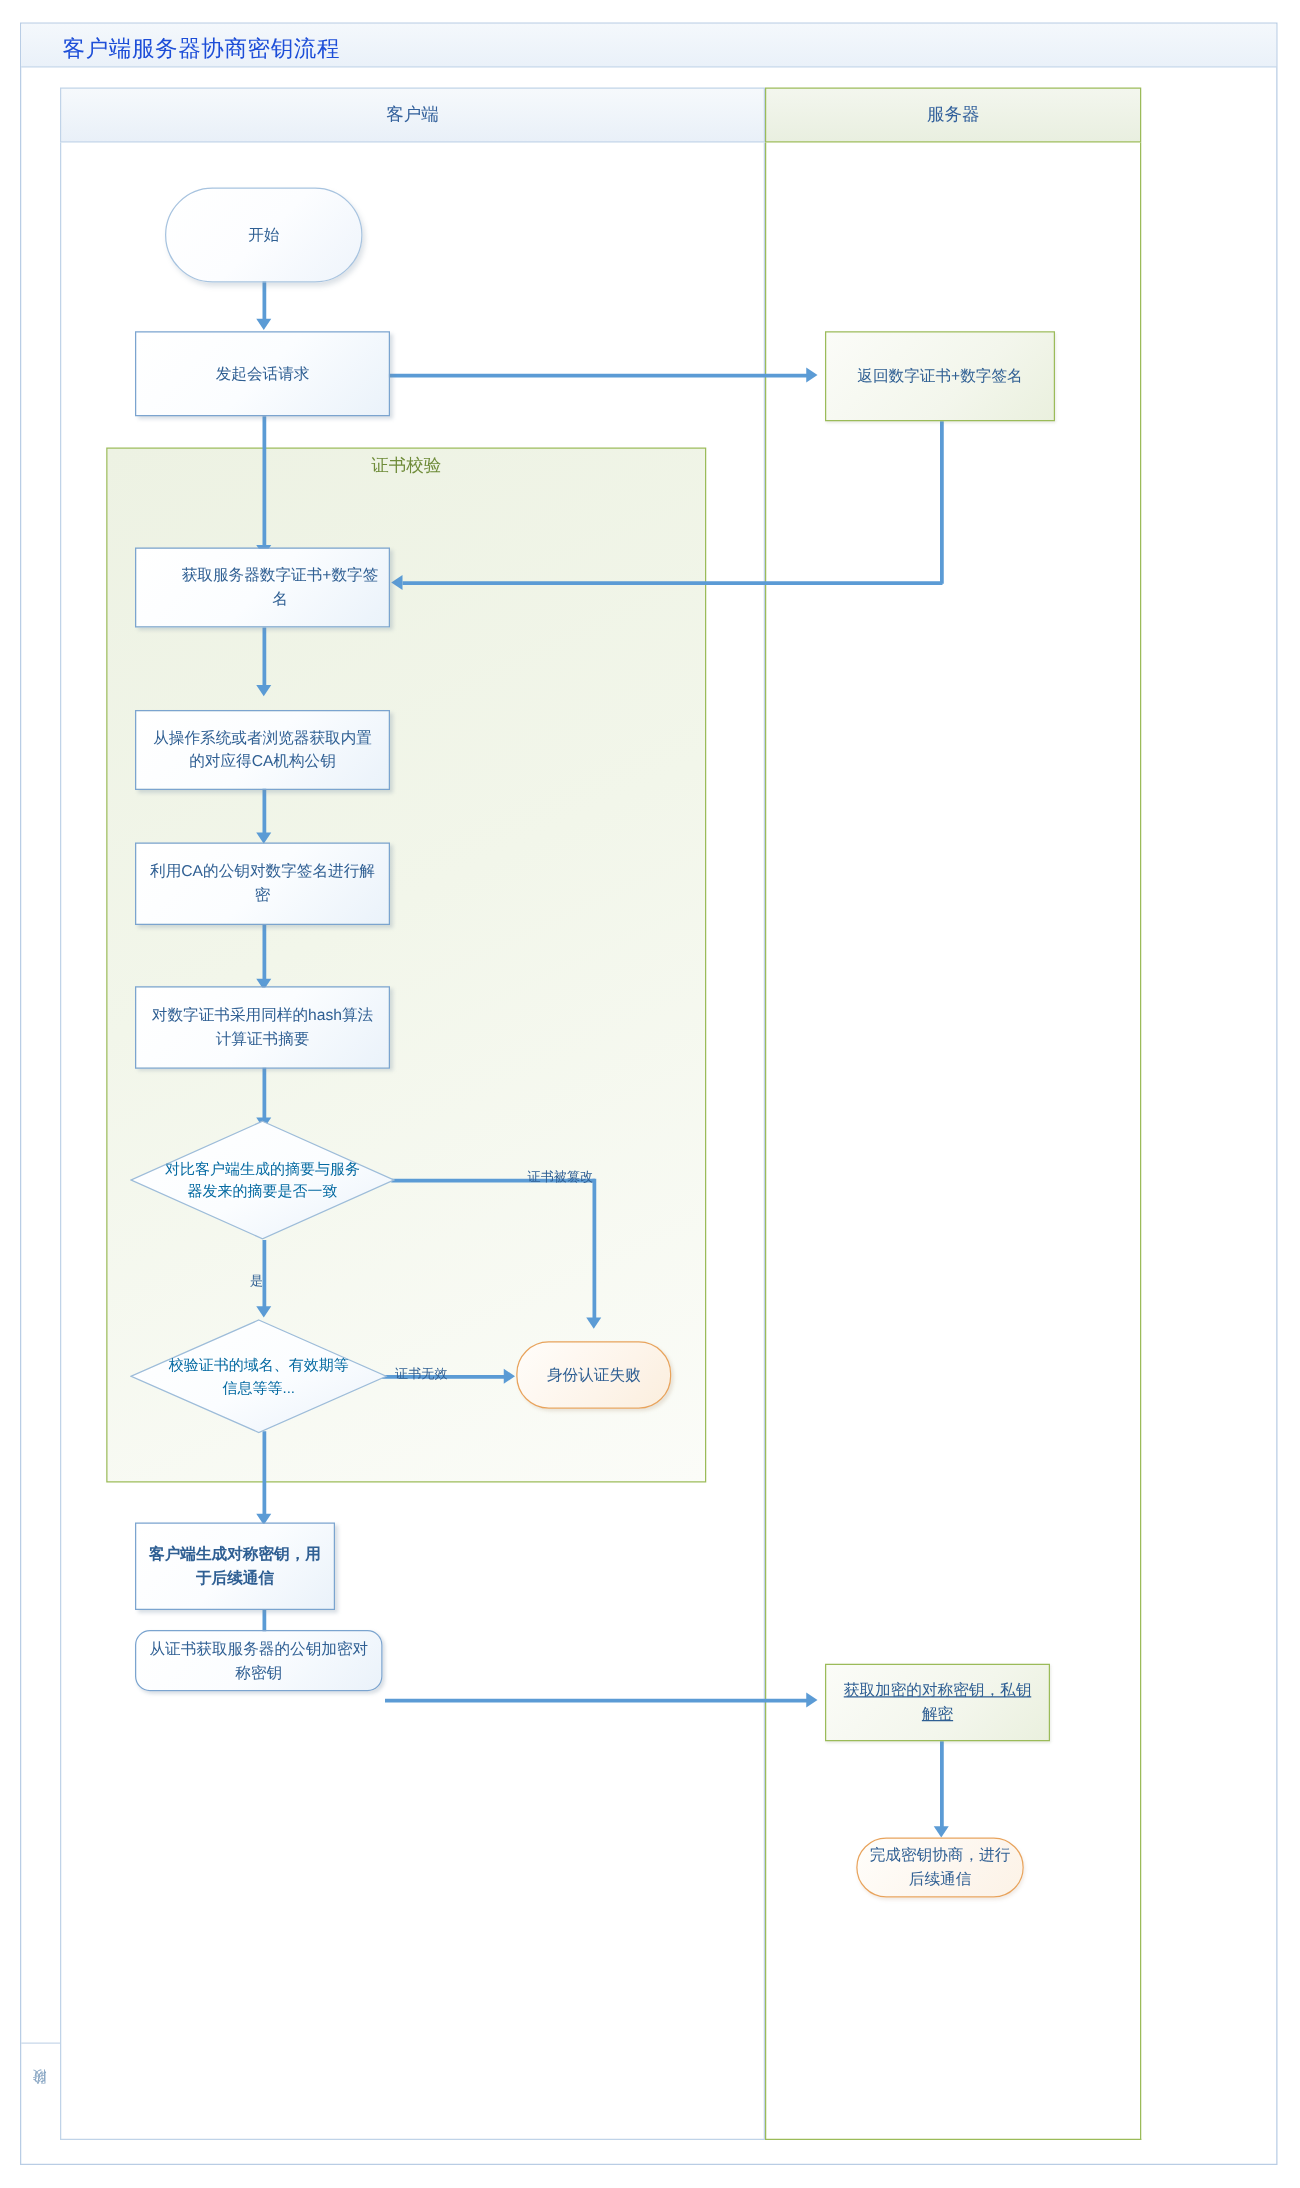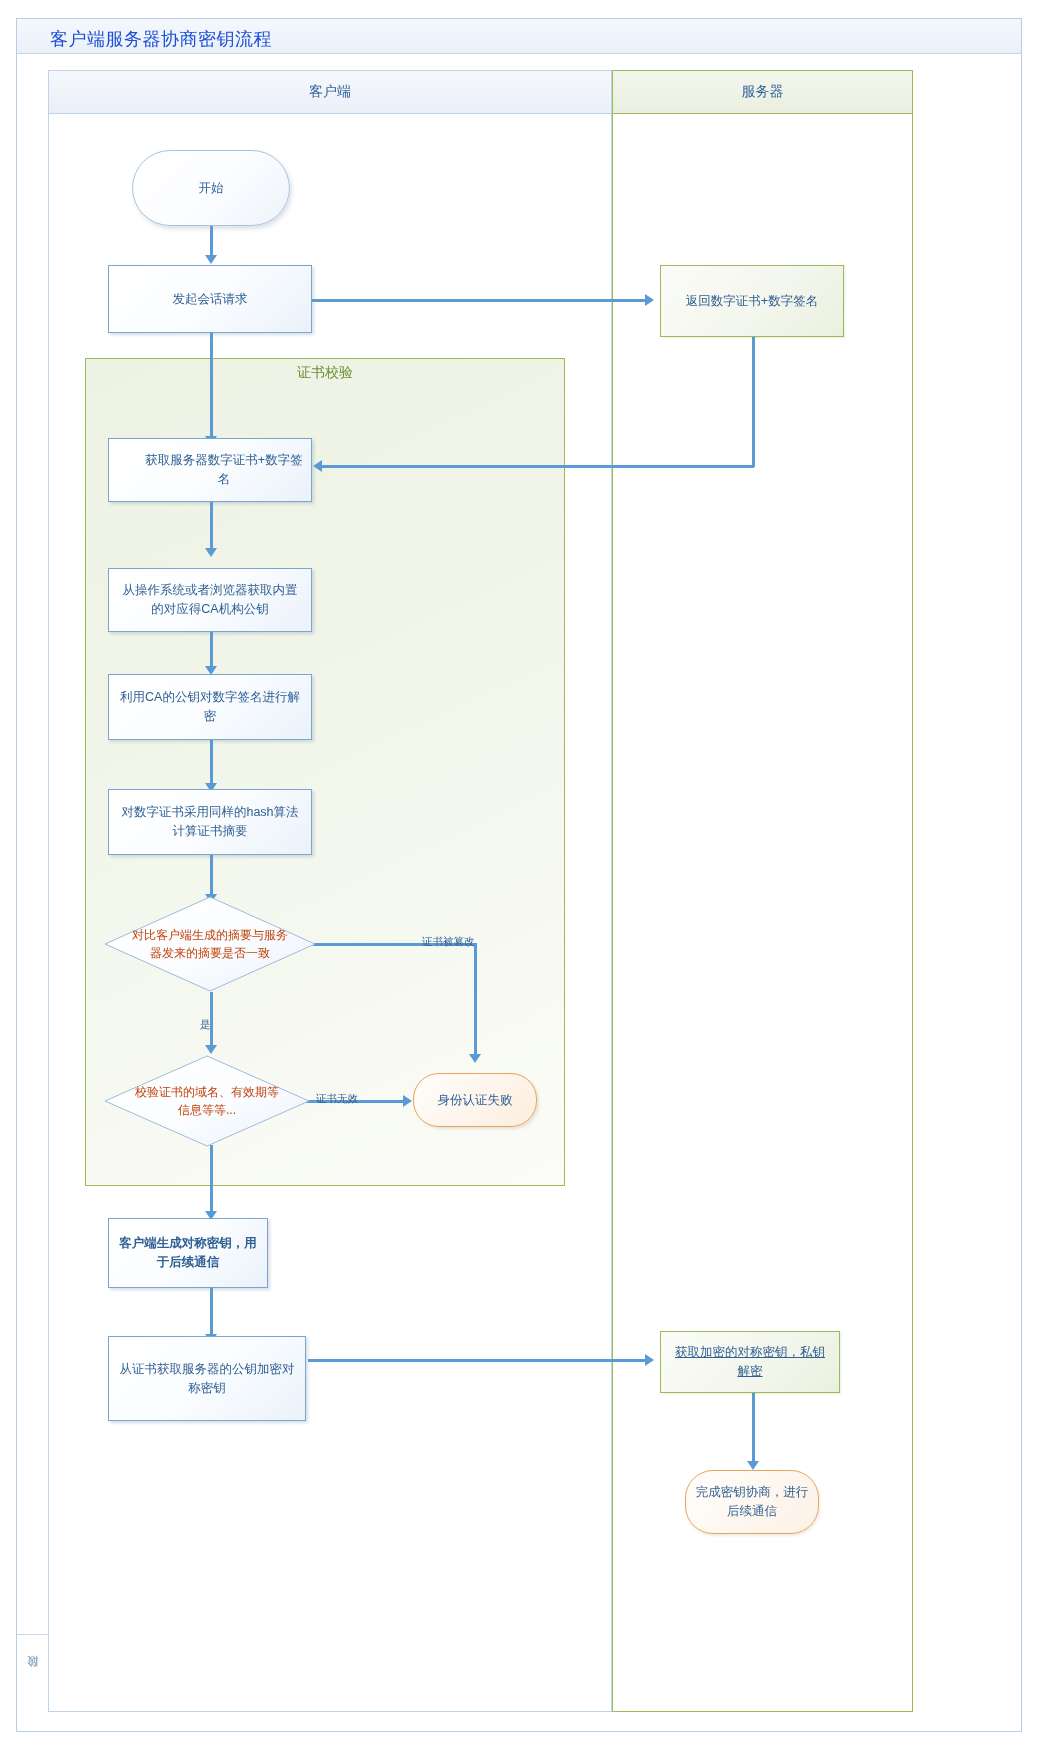--- a/index.html
+++ b/index.html
@@ -168,21 +168,21 @@
   .diamond-text {
     position: absolute;
     left: 0; top: 0;
     width: 100%; height: 100%;
     display: flex;
     align-items: center;
     justify-content: center;
     text-align: center;
     font-size: 12px;
     line-height: 1.5;
-    color: #c2410c;
+    color: #0369a1;
     box-sizing: border-box;
     padding: 0 26px;
   }
   
   .conn {
     position: absolute;
     background: #5b9bd5;
   }
   .v-line { width: 3px; }
   .h-line { height: 3px; }
@@ -323,19 +323,19 @@
       </defs>
       <polygon points="103,1 205,46 103,91 1,46" fill="url(#dgrad2)" stroke="#9dbcd9" stroke-width="1"></polygon>
     </svg>
     <div class="diamond-text">校验证书的域名、有效期等信息等等...</div>
   </div>
 
   <div class="node term-orange" style="left:413px; top:1073px; width:124px; height:54px;">身份认证失败</div>
 
   <div class="node proc-blue" style="left:108px; top:1218px; width:160px; height:70px;font-weight:bold;">客户端生成对称密钥，用于后续通信</div>
 
-  <div class="node proc-blue" style="left:108px; top:1336px; width:198px; height:85px;">从证书获取服务器的公钥加密对称密钥</div>
+  <div class="node proc-blue" style="left:108px; top:1304px; width:198px; height:49px;border-radius:12px;">从证书获取服务器的公钥加密对称密钥</div>
 
   <div class="node proc-green" style="left:660px; top:1331px; width:180px; height:62px;text-decoration:underline;">获取加密的对称密钥，私钥解密</div>
 
-  <div class="node term-orange-alt" style="left:685px; top:1470px; width:134px; height:64px;text-align:center;">完成密钥协商，进行后续通信</div>
+  <div class="node term-orange-alt" style="left:685px; top:1470px; width:134px; height:48px;text-align:center;">完成密钥协商，进行后续通信</div>
 
 </div>
 
 </body></html>

